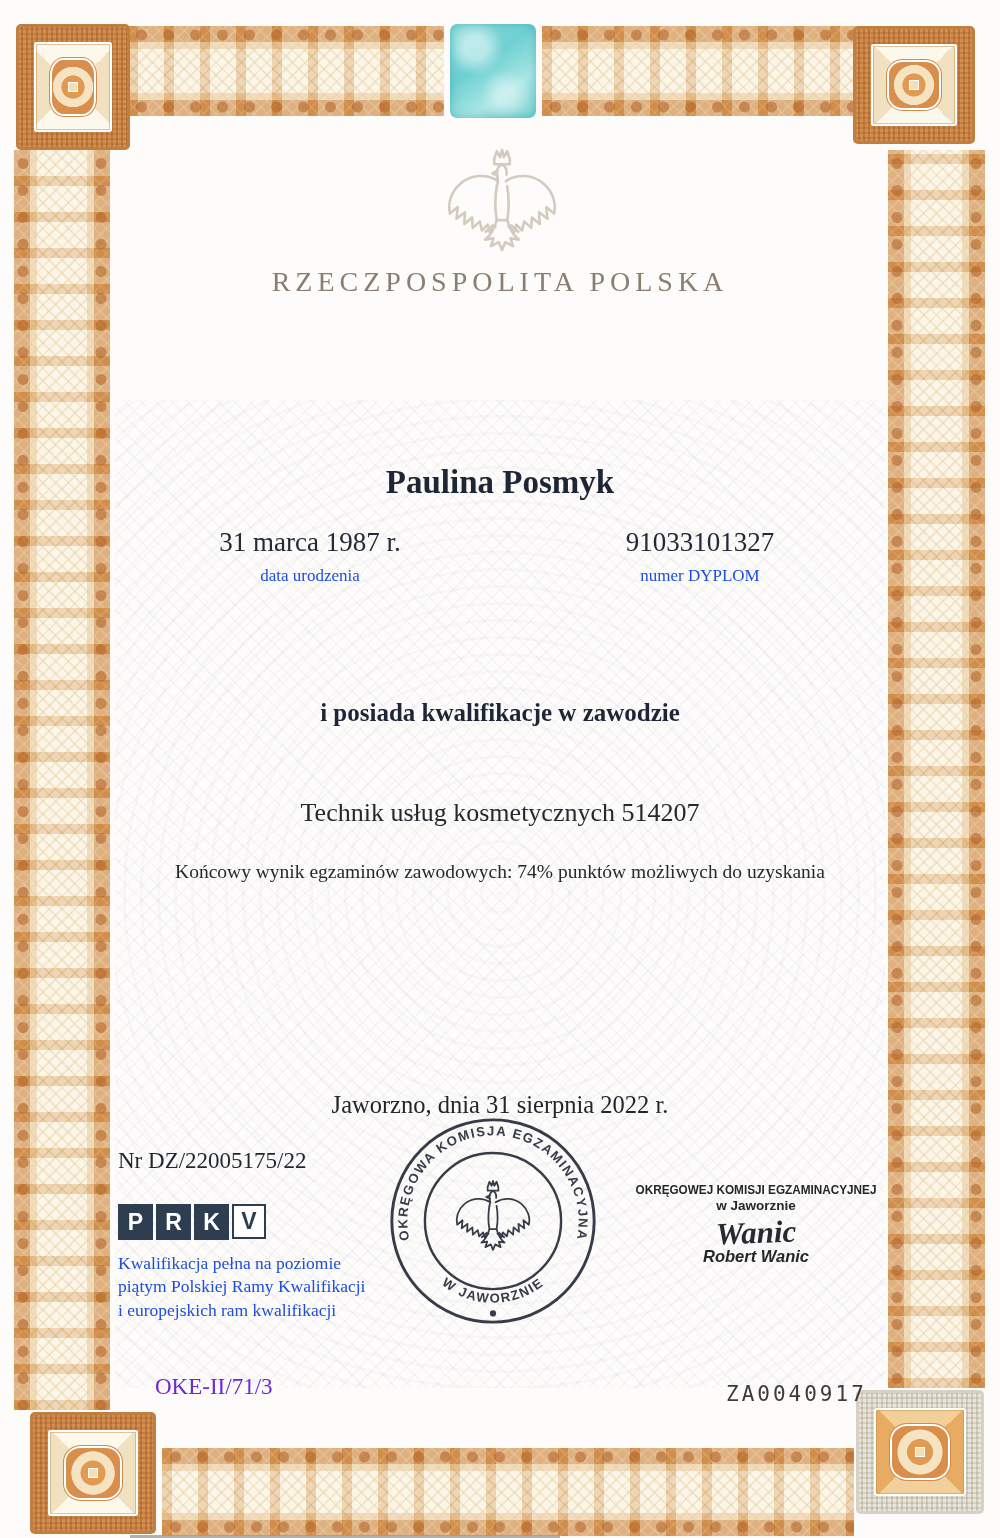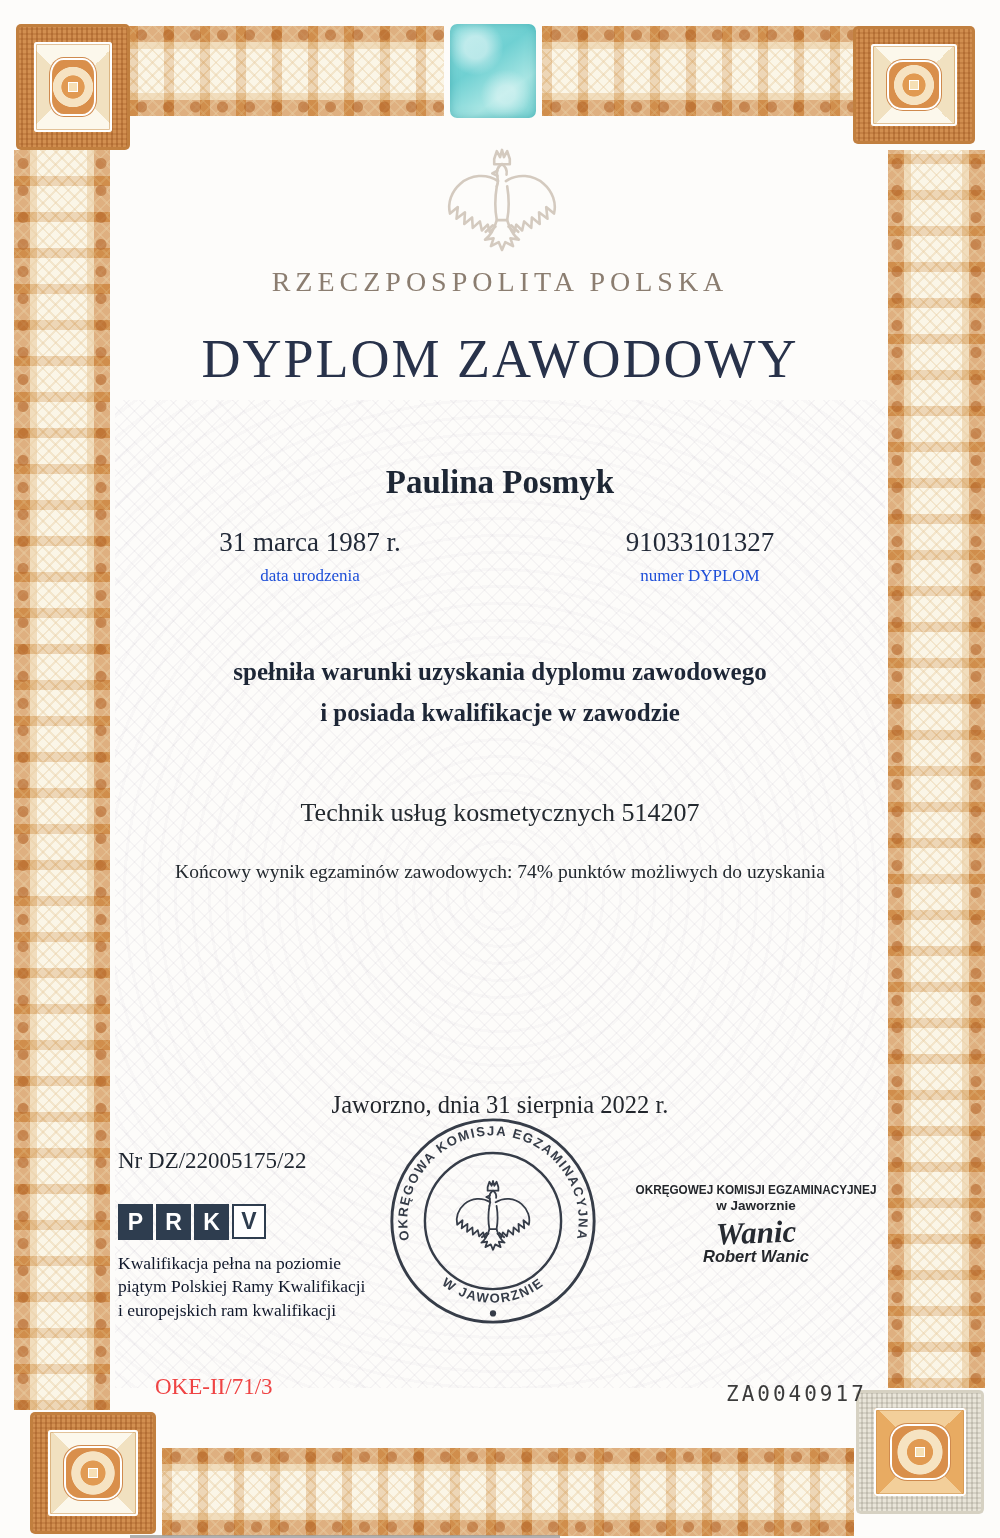--- a/index.html
+++ b/index.html
@@ -115,35 +115,35 @@
 
   .nr { position:absolute; left:118px; top:1148px; font-size:23px; color:#1f2630; }
 
   .prk-row { position:absolute; left:118px; top:1204px; display:flex; gap:3px; }
   .prk-cell {
     width:35px; height:36px; display:flex; align-items:center; justify-content:center;
     font-family:"Liberation Sans", sans-serif; font-weight:bold; font-size:23px;
     background:#2e3d4f; color:#fff;
   }
   .prk-cell.inv { background:#fff; color:#2e3d4f; border:2.5px solid #2e3d4f; width:30px; height:31px; }
-  .prk-desc { position:absolute; left:118px; top:1252px; font-size:17.5px; line-height:1.33; color:#0f172a; }
+  .prk-desc { position:absolute; left:118px; top:1252px; font-size:17.5px; line-height:1.33; color:#1d4ed8; }
 
   
   .stamp { position:absolute; left:386px; top:1114px; width:214px; height:214px; color:#262d3a; opacity:.92; }
   .stamp text { font-family:"Liberation Sans", sans-serif; font-weight:bold; font-size:13.5px; letter-spacing:1.6px; fill:currentColor; }
 
   
   .director { position:absolute; left:600px; top:1180px; width:312px; text-align:center; font-family:"Liberation Sans", sans-serif; color:#23262b; }
   .d-title { font-size:17px; letter-spacing:7px; font-weight:500; }
   .d-org { font-size:12.5px; font-weight:bold; transform:scaleX(.94); margin-top:3px; white-space:nowrap; }
   .d-city { font-size:13.5px; font-weight:bold; margin-top:1px; }
   .d-sign { font-family:"Liberation Serif", serif; font-style:italic; font-weight:bold; font-size:31px; margin-top:2px; transform:rotate(-2deg); color:#262a31; }
   .d-name { font-size:16.5px; font-weight:bold; font-style:italic; margin-top:-4px; }
 
-  .oke { position:absolute; left:155px; top:1374px; font-size:23px; color:#ef4444; }
+  .oke { position:absolute; left:155px; top:1374px; font-size:23px; color:#6d28d9; }
   .serial { position:absolute; left:726px; top:1382px; font-family:"DejaVu Sans Mono", monospace; font-size:21px; letter-spacing:3px; color:#3b3b3b; }
 
   .scan-line { position:absolute; left:130px; bottom:0; width:430px; height:3px; background:#9c9c9c; opacity:.8; }
 </style>
 </head>
 <body>
 
 <svg width="0" height="0" style="position:absolute" aria-hidden="true">
   <symbol id="eagle" viewBox="0 0 100 100">
     <g fill="none" stroke="currentColor" stroke-width="2" stroke-linejoin="round" stroke-linecap="round">
@@ -195,33 +195,31 @@
     <div class="c-center"></div>
   </div>
 
   <div class="sticker"></div>
 
   <svg class="wm-eagle" viewBox="0 0 100 100">
     <use href="#eagle"></use>
   </svg>
 
   <div class="t republic">RZECZPOSPOLITA POLSKA</div>
-  <div class="t title">DYPLOM ZAWODOWY</div>
   <div class="t name">Paulina Posmyk</div>
 
   <div class="col left">
     <div class="value">31 marca 1987 r.</div>
     <div class="label">data urodzenia</div>
   </div>
   <div class="col right">
     <div class="value">91033101327</div>
     <div class="label">numer DYPLOM</div>
   </div>
 
-  <div class="t st1">spełniła warunki uzyskania dyplomu zawodowego</div>
   <div class="t st2">i posiada kwalifikacje w zawodzie</div>
   <div class="t prof">Technik usług kosmetycznych 514207</div>
   <div class="t result">Końcowy wynik egzaminów zawodowych: 74% punktów możliwych do uzyskania</div>
 
   <div class="t placedate">Jaworzno, dnia 31 sierpnia 2022 r.</div>
 
   <div class="nr">Nr DZ/22005175/22</div>
 
   <div class="prk-row">
     <span class="prk-cell">P</span>

